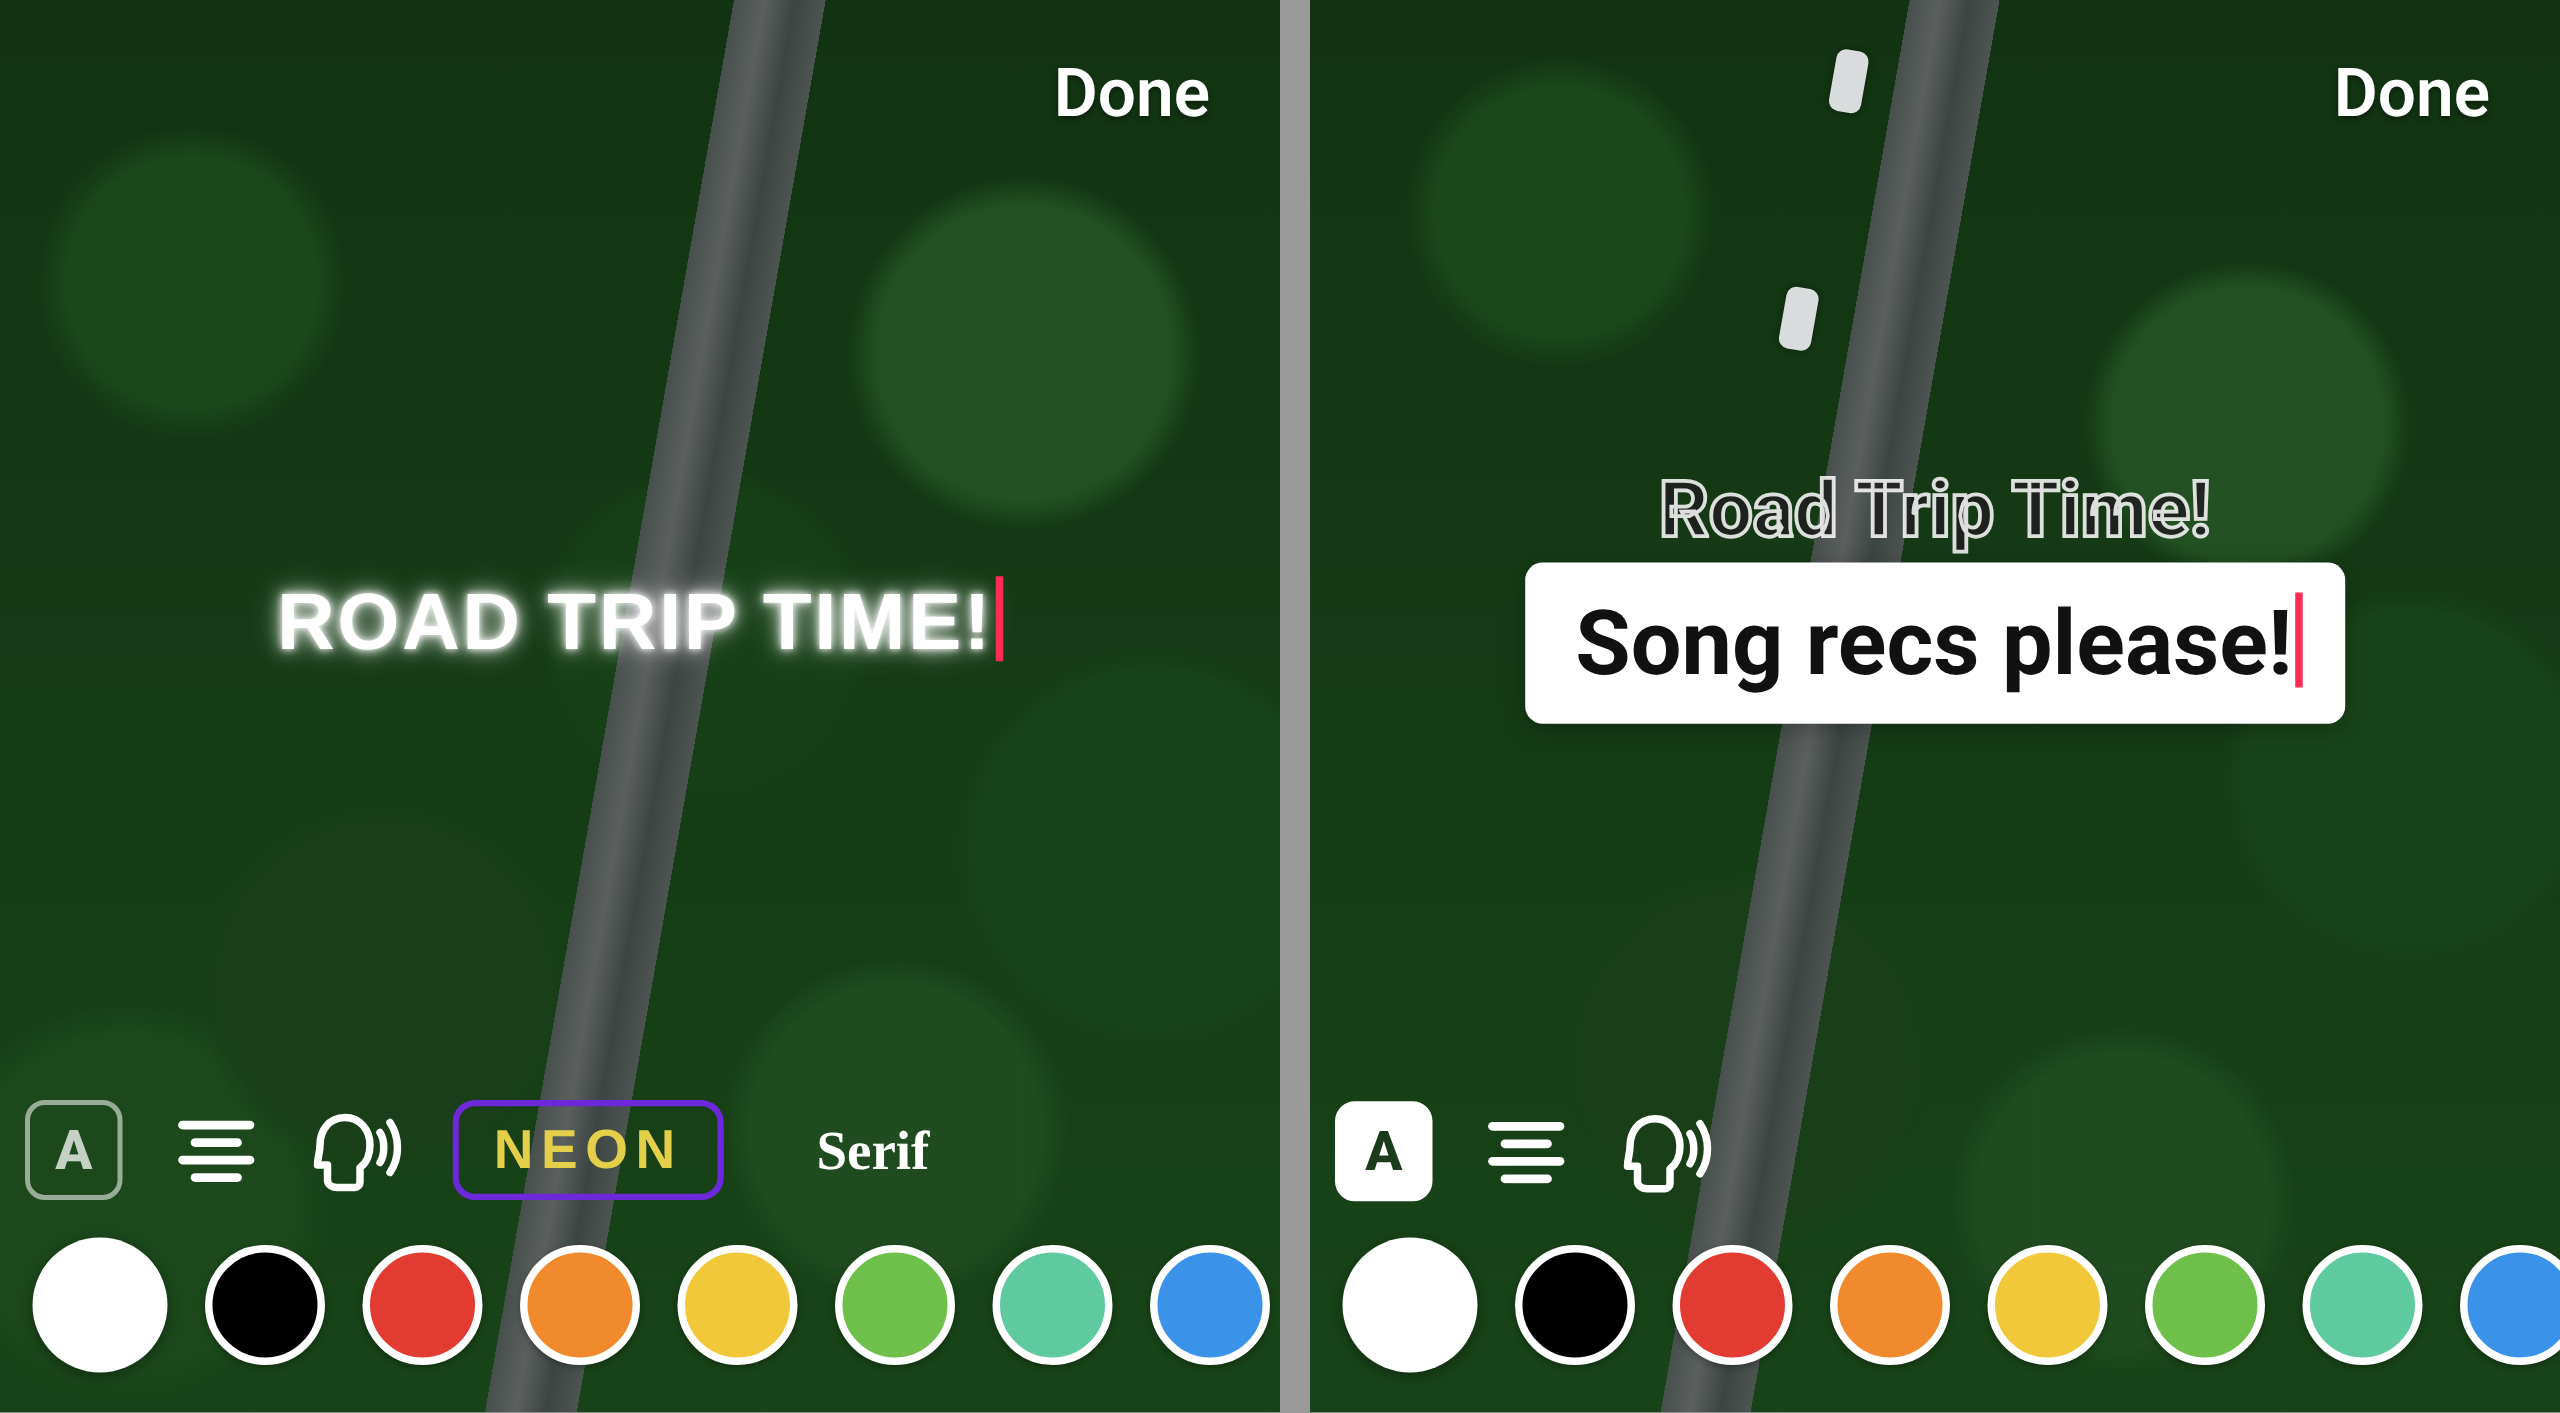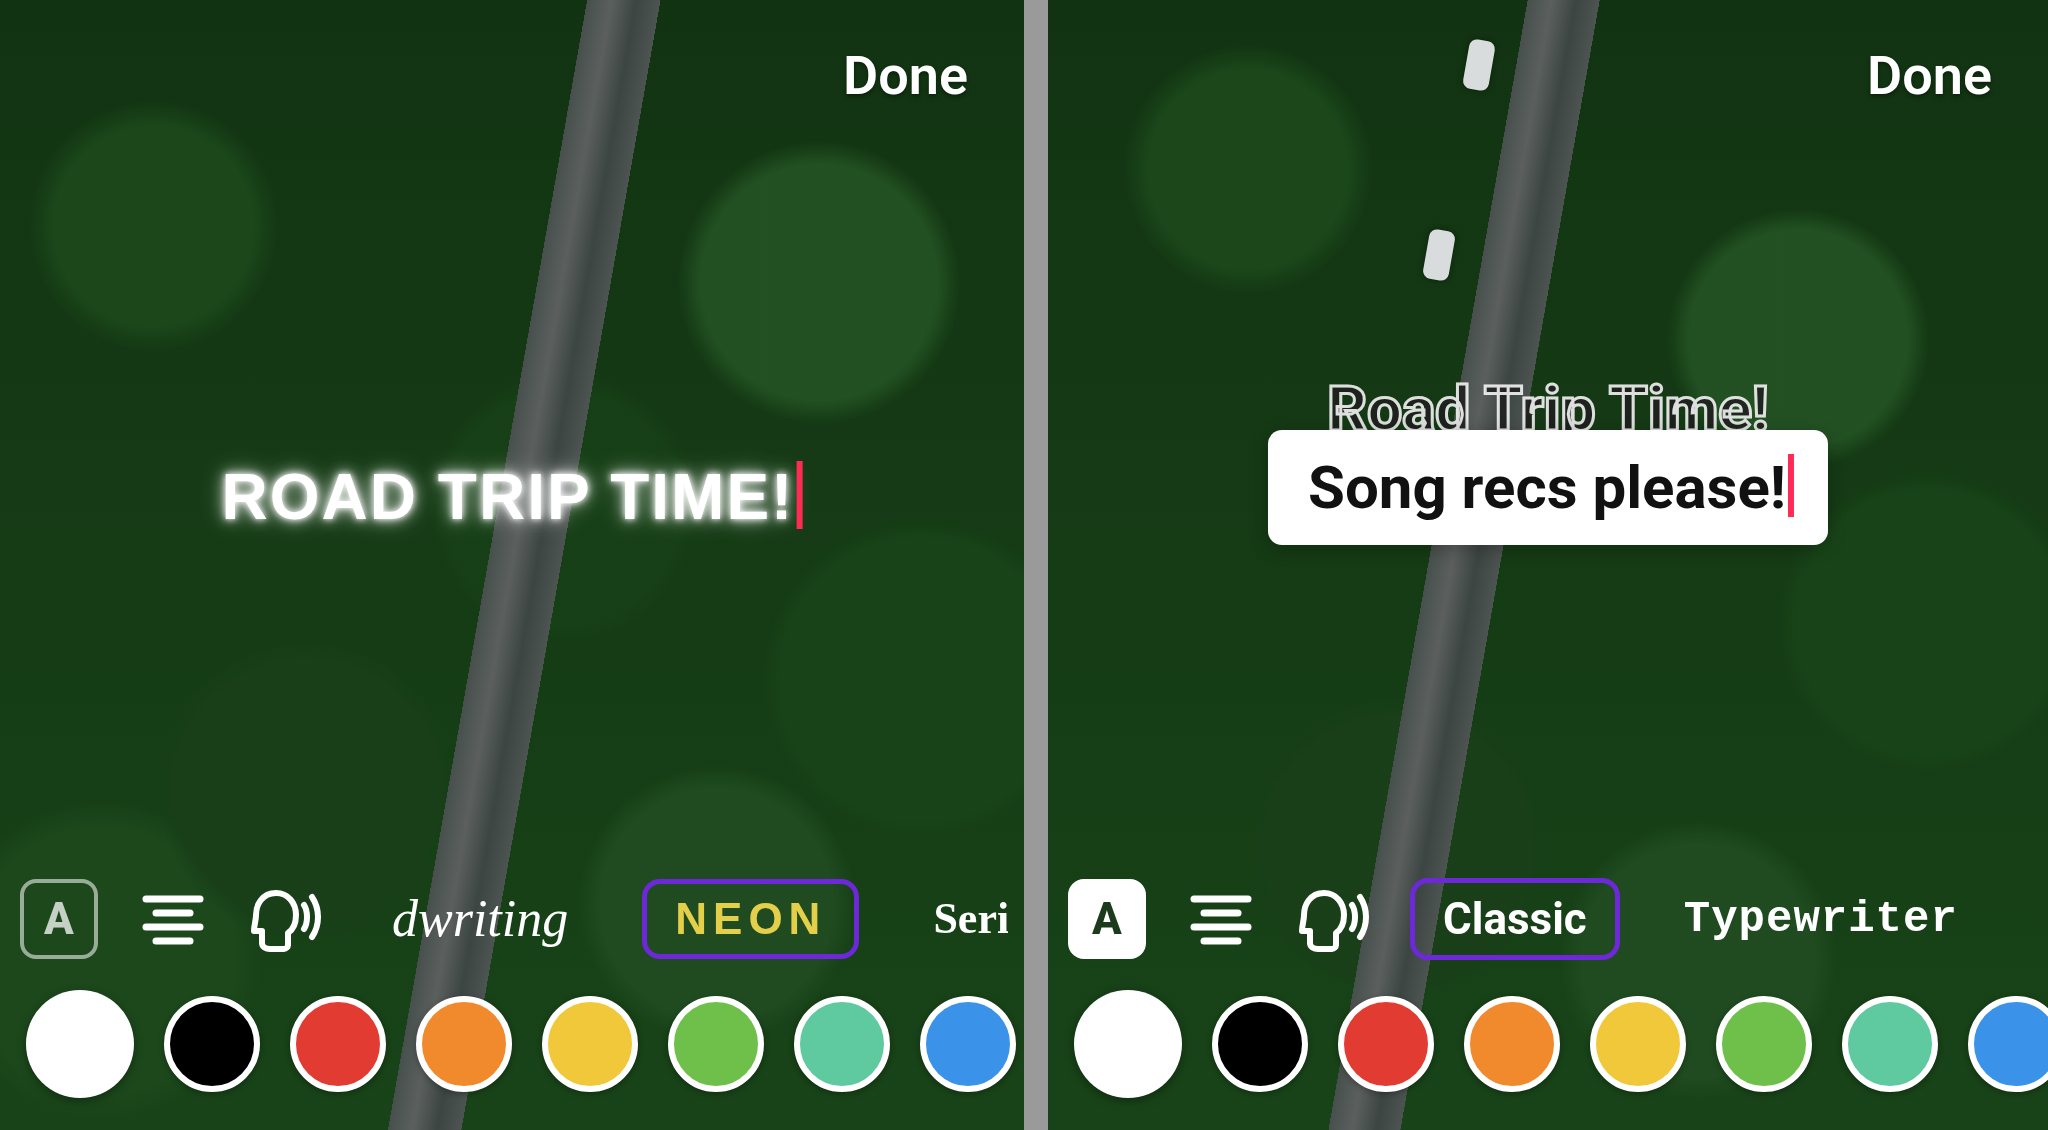--- a/index.html
+++ b/index.html
@@ -100,24 +100,24 @@
   
   .behind-text {
     position:absolute; left:50%; top:372px; transform:translateX(-50%);
     font-size:62px; font-weight:800;
     color:rgba(30,30,30,0.85);
     -webkit-text-stroke: 3px rgba(255,255,255,0.85);
     white-space:nowrap;
   }
   
   .classic-box {
-    position:absolute; left:50%; top:430px; transform:translateX(-50%);
+    position:absolute; left:50%; top:450px; transform:translateX(-50%);
     background:#fff; border-radius:14px;
     padding:22px 34px 22px 40px;
-    font-size:60px; font-weight:700; color:#111;
+    font-size:72px; font-weight:700; color:#111;
     white-space:nowrap;
     box-shadow:0 4px 18px rgba(0,0,0,0.25);
   }
 
   
   .toolbar {
     position:absolute; left:0; right:0; bottom:170px;
     display:flex; align-items:center; gap:36px;
     padding:0 16px 0 20px;
   }
@@ -200,21 +200,20 @@
         <svg width="74" height="68" viewBox="0 0 74 68">
           <g fill="none" stroke="#fff" stroke-width="6" stroke-linecap="round" stroke-linejoin="round">
             <path d="M26 8 C12 8 6 20 6 30 C6 36 4 40 4 46 L12 46 L12 58 C12 62 16 64 20 64 L34 64 C36 64 38 62 38 60 L38 48 C44 44 46 36 46 30 C46 18 38 8 26 8 Z"></path>
             <path d="M54 20 C58 26 58 38 54 44"></path>
             <path d="M62 12 C70 24 70 40 62 52"></path>
           </g>
         </svg>
       </div>
 
       <div class="fonts">
-        <div class="font-opt script">dwriting</div>
         <div class="font-opt neon selected">NEON</div>
         <div class="font-opt serif">Serif</div>
       </div>
     </div>
 
     <div class="colors">
       <div class="swatch selected" style="background:#ffffff"></div>
       <div class="swatch" style="background:#000000"></div>
       <div class="swatch" style="background:#e23b32"></div>
       <div class="swatch" style="background:#f08a2c"></div>
@@ -258,24 +257,20 @@
       <div class="tb-btn">
         <svg width="74" height="68" viewBox="0 0 74 68">
           <g fill="none" stroke="#fff" stroke-width="6" stroke-linecap="round" stroke-linejoin="round">
             <path d="M26 8 C12 8 6 20 6 30 C6 36 4 40 4 46 L12 46 L12 58 C12 62 16 64 20 64 L34 64 C36 64 38 62 38 60 L38 48 C44 44 46 36 46 30 C46 18 38 8 26 8 Z"></path>
             <path d="M54 20 C58 26 58 38 54 44"></path>
             <path d="M62 12 C70 24 70 40 62 52"></path>
           </g>
         </svg>
       </div>
 
-      <div class="fonts" style="gap:34px;">
-        <div class="font-opt classic selected">Classic</div>
-        <div class="font-opt typewr">Typewriter</div>
-      </div>
     </div>
 
     <div class="colors">
       <div class="swatch selected" style="background:#ffffff"></div>
       <div class="swatch" style="background:#000000"></div>
       <div class="swatch" style="background:#e23b32"></div>
       <div class="swatch" style="background:#f08a2c"></div>
       <div class="swatch" style="background:#f2c83b"></div>
       <div class="swatch" style="background:#6fbf4b"></div>
       <div class="swatch" style="background:#5fc9a0"></div>

